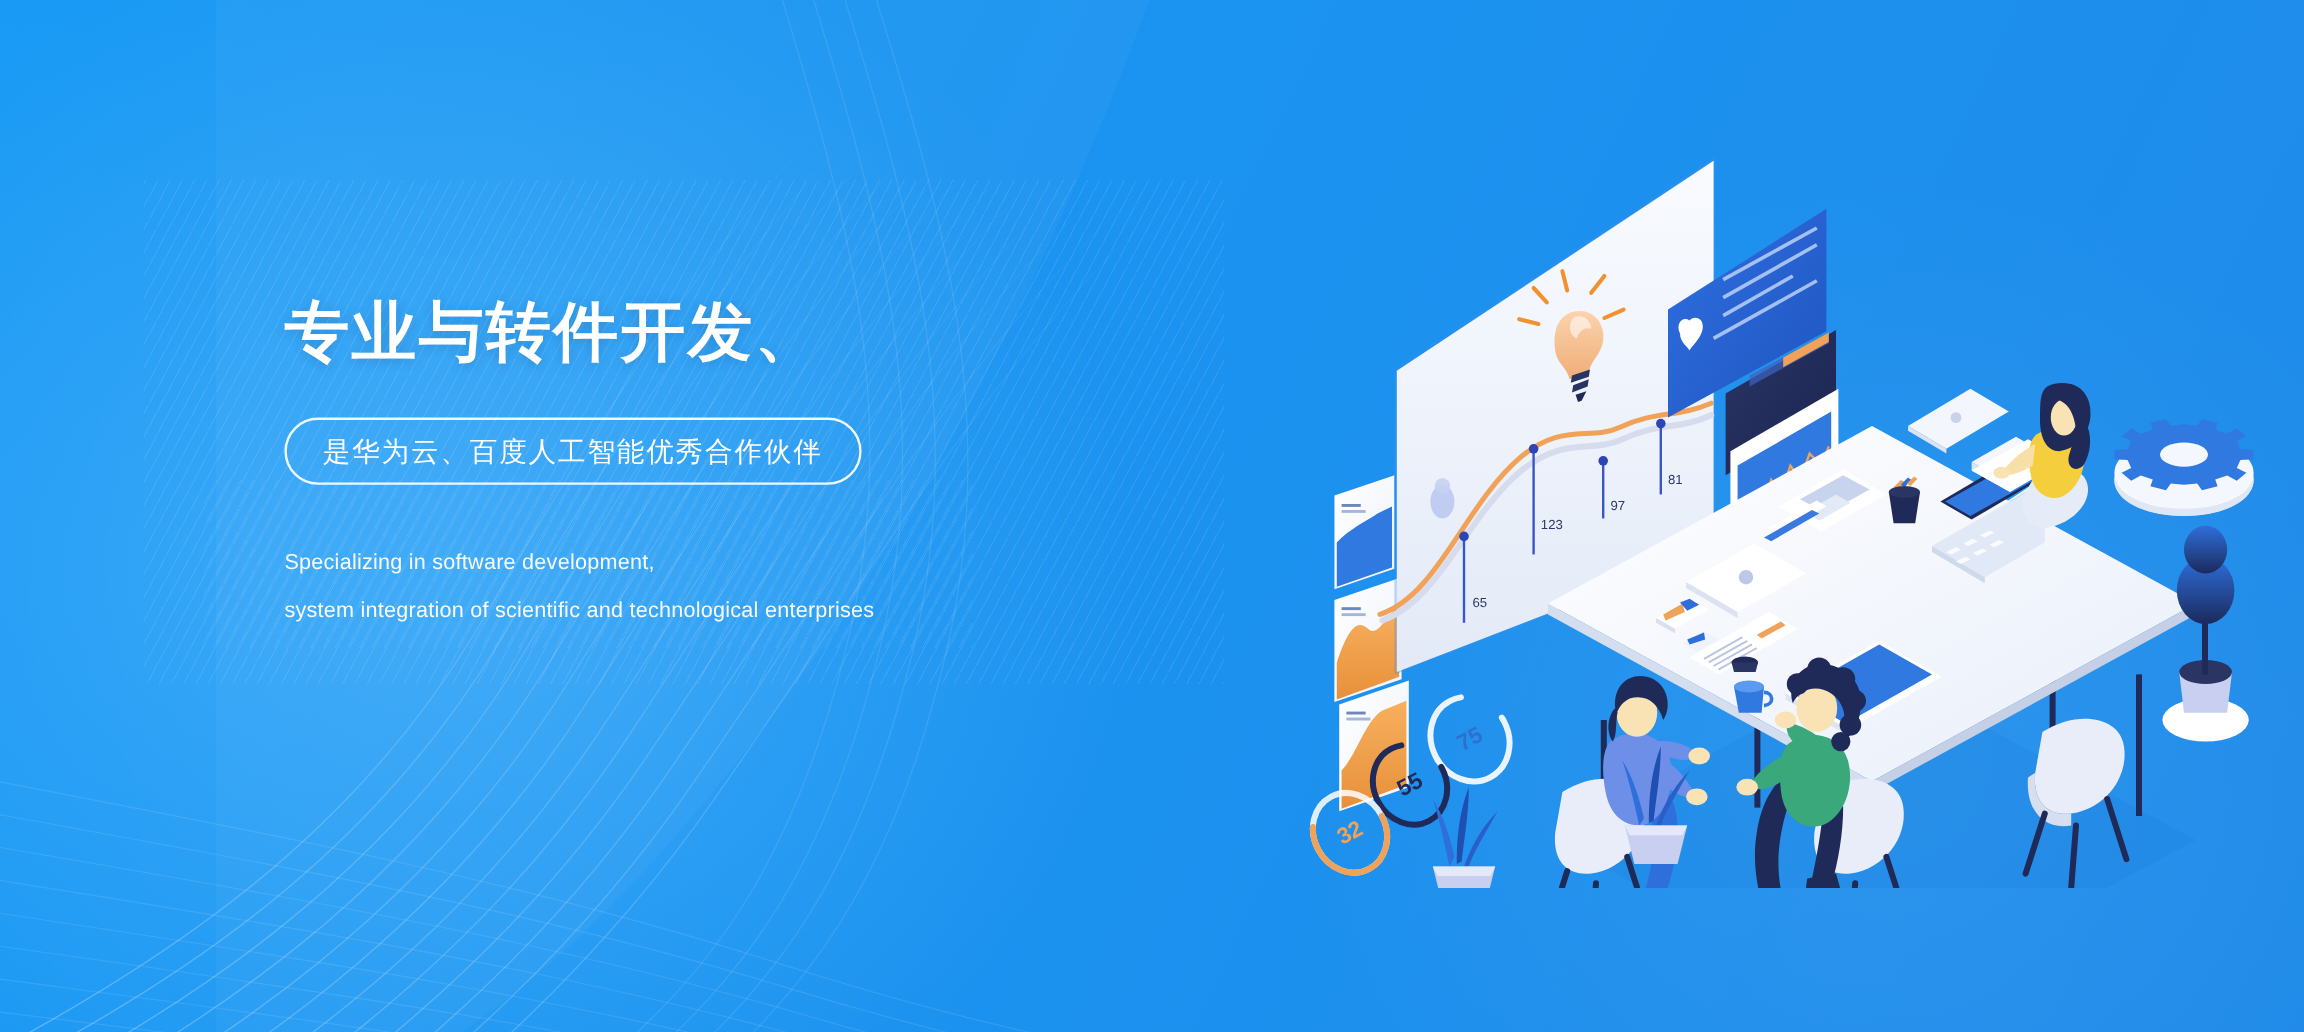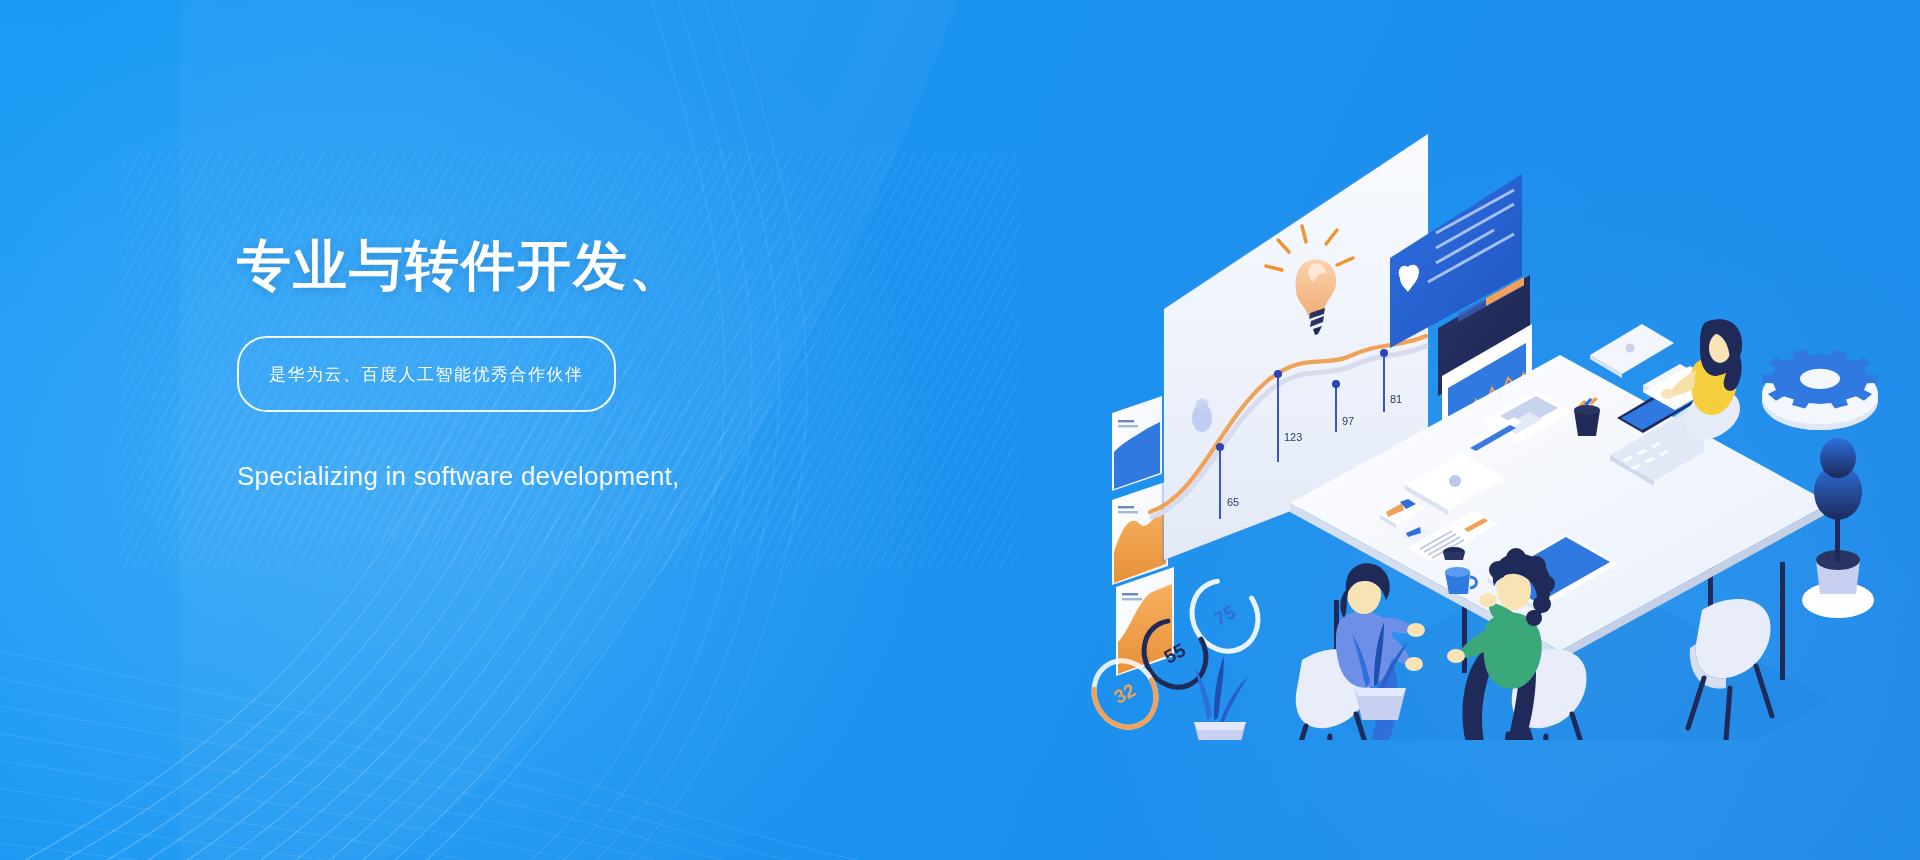--- a/index.html
+++ b/index.html
@@ -32,36 +32,36 @@
     background-image:repeating-linear-gradient(-62deg, rgba(255,255,255,.085) 0 1px, rgba(255,255,255,0) 1px 9px);
     pointer-events:none;
   }
   .diag-tex2{
     position:absolute;left:170px;top:400px;width:640px;height:140px;
     background-image:repeating-linear-gradient(-62deg, rgba(255,255,255,.08) 0 1px, rgba(255,255,255,0) 1px 9px);
     pointer-events:none;
   }
 
   
-  .copy{position:absolute;left:237px;top:232px;width:1000px;}
+  .copy{position:absolute;left:237px;top:244px;width:1000px;}
   .headline{
     color:#ffffff;font-size:54px;line-height:66px;font-weight:bold;
     letter-spacing:2px;margin:0;text-shadow:0 2px 10px rgba(0,40,90,.18);
   }
   .headline .ln{display:block;white-space:nowrap;}
 
   .pill{
     display:inline-flex;align-items:center;justify-content:center;
-    margin-top:38px;height:52px;padding:10px 30px;
+    margin-top:38px;height:52px;padding:0 30px;
     border:2px solid rgba(255,255,255,.92);border-radius:30px;
-    color:#ffffff;font-size:17px;letter-spacing:1.5px;white-space:nowrap;
+    color:#ffffff;font-size:23px;letter-spacing:1.5px;white-space:nowrap;
   }
 
   .sub{
-    margin-top:44px;color:#ffffff;font-size:26px;line-height:40px;
+    margin-top:44px;color:#ffffff;font-size:18px;line-height:40px;
     letter-spacing:.2px;font-weight:normal;opacity:.97;
   }
   .sub .ln{display:block;white-space:nowrap;}
 
   
   .illus{position:absolute;left:1090px;top:100px;width:830px;height:640px;}
   .illus svg{display:block;width:830px;height:640px;}
 </style>
 </head>
 <body>
@@ -130,20 +130,21 @@
   <div class="copy">
 
     <h1 class="headline">
       <span class="ln">专业与转件开发、</span>
     </h1>
 
     <div class="pill">是华为云、百度人工智能优秀合作伙伴</div>
 
     <div class="sub">
       <span class="ln">Specializing in software development,</span>
+      <span class="ln">system integration of scientific and technological enterprises</span>
     </div>
 
   </div>
 
   <div class="illus">
     <svg viewBox="0 0 830 640">
       <defs>
         <linearGradient id="panelG" x1="0" y1="0" x2="1" y2="1">
           <stop offset="0" stop-color="#ffffff"></stop>
           <stop offset="1" stop-color="#eef2fb"></stop>

